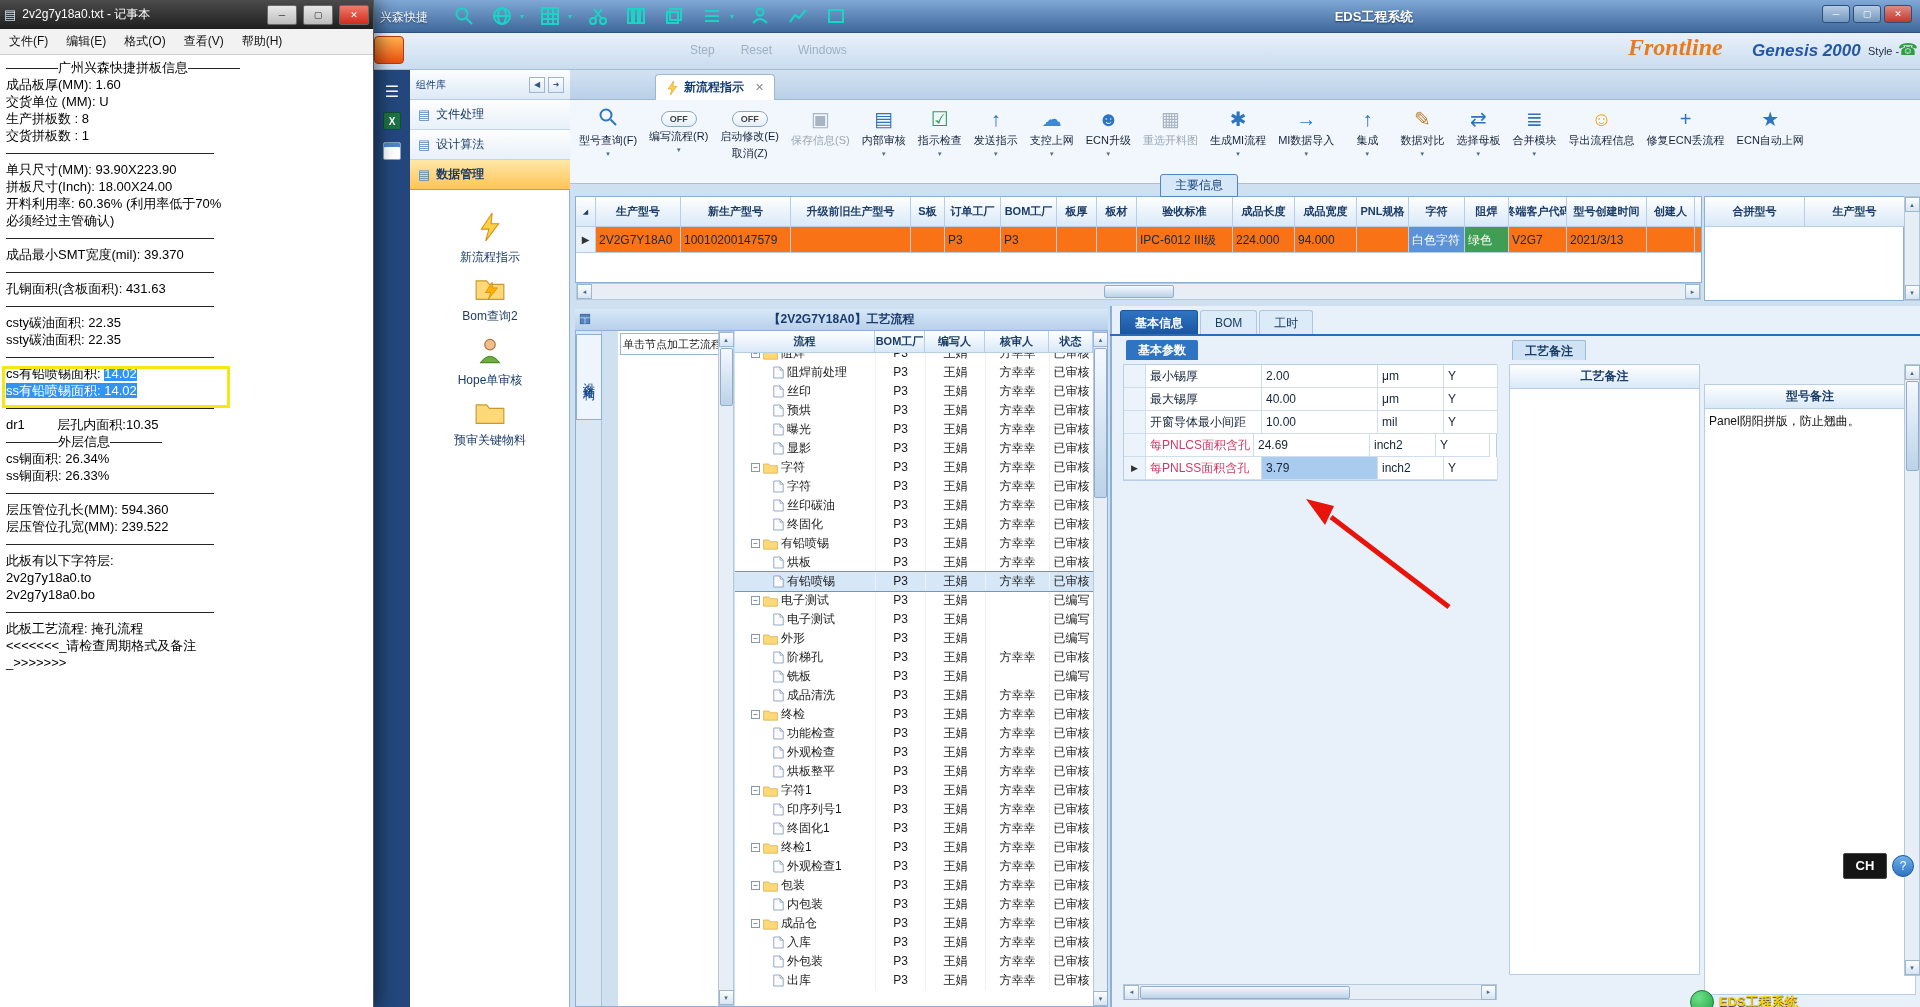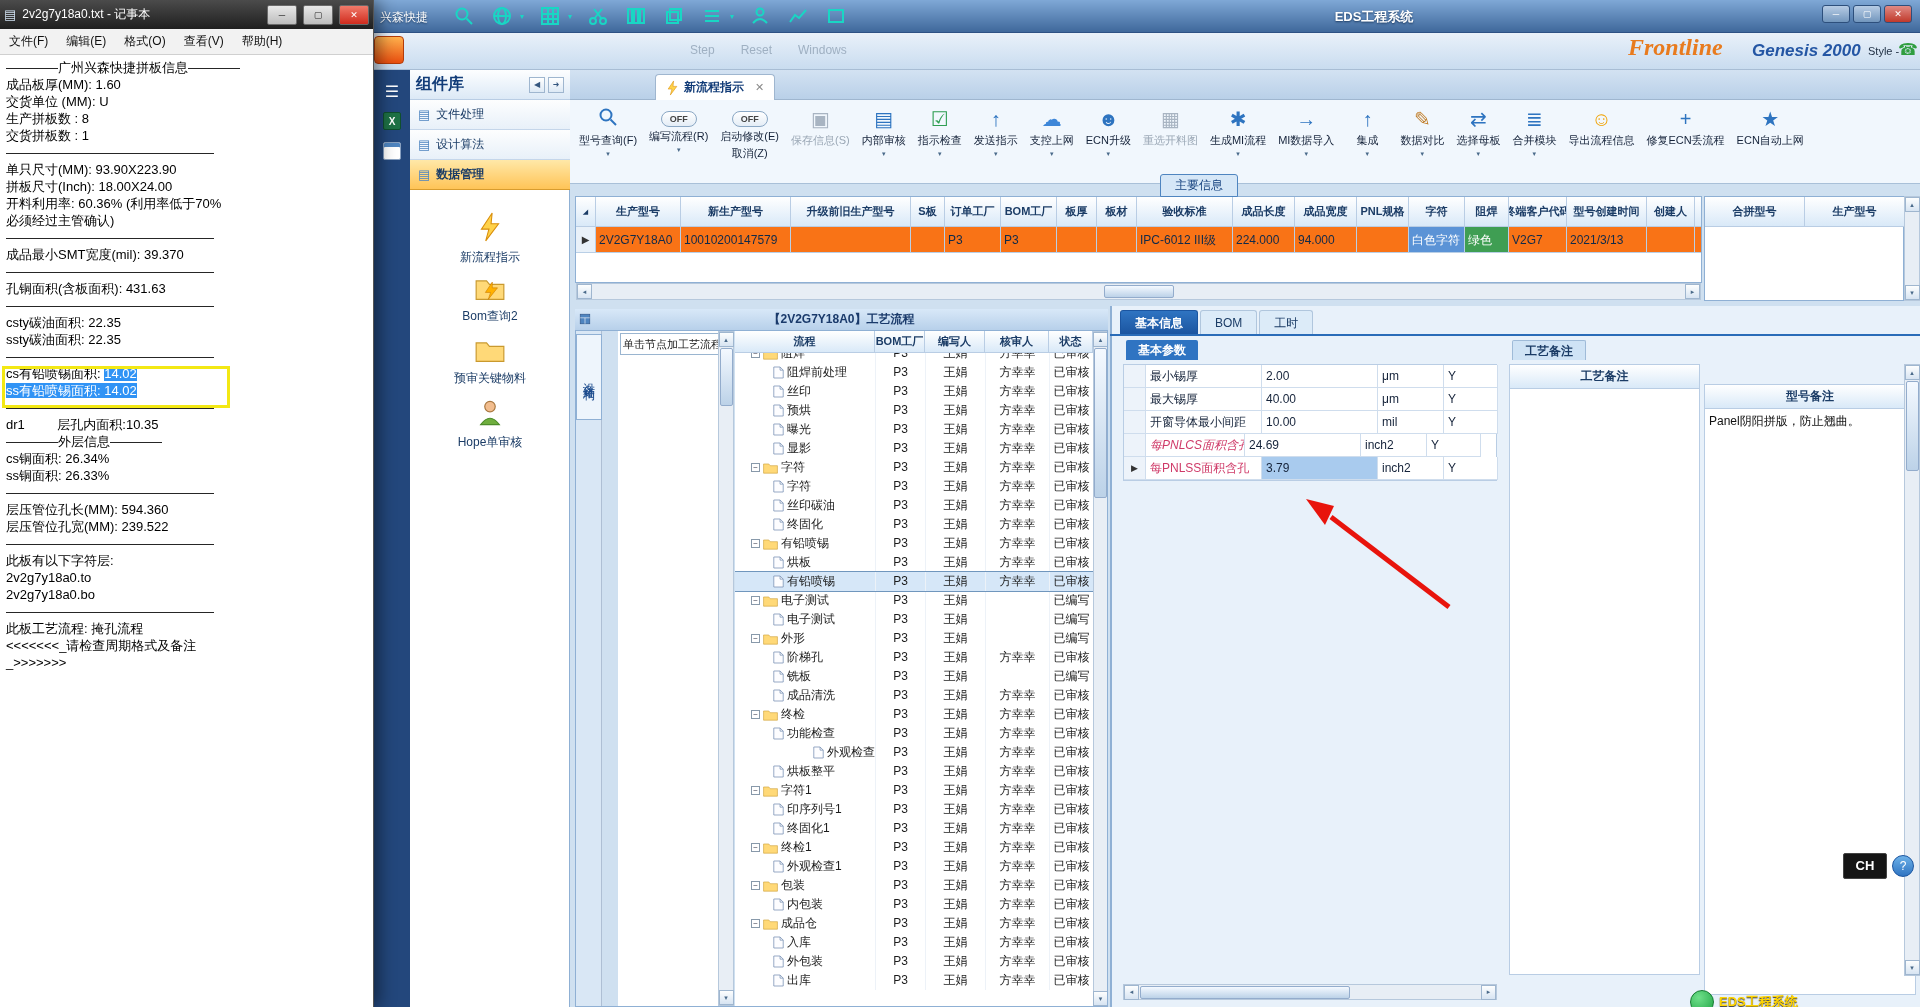--- a/index.html
+++ b/index.html
@@ -30,21 +30,21 @@
   
   #leftstrip{left:374px;top:70px;width:36px;height:937px;background:#23477c;display:flex;flex-direction:column;align-items:center;padding-top:14px;gap:12px}
   #hamburger{color:#fff;font-size:16px;line-height:16px}
   .stripic{width:18px;height:18px;border-radius:2px;font-size:10px;font-weight:bold;text-align:center;line-height:17px}
   .stripic.xls{background:#1e7145;color:#fff;border:1px solid #0f4f2e}
   .stripic.form{background:#fff;border:1px solid #88a0c0;box-shadow:inset 0 4px 0 #4f85c0}
 
   
   #cmp-panel{left:410px;top:70px;width:160px;height:937px;background:#fff;border-right:1px solid #8fb0d4}
   #cmp-head{position:absolute;left:0;top:0;width:160px;height:30px;background:linear-gradient(#fdfeff,#dce9f6);border-bottom:1px solid #b9cde4;display:flex;align-items:center;padding:0 6px}
-  #cmp-head .t{font-size:16px;font-weight:bold;color:#123c78;flex:1}
+  #cmp-head .t{font-size:10px;font-weight:normal;color:#123c78;flex:1}
   .cmpnav{width:16px;height:16px;border:1px solid #9fb6cf;background:linear-gradient(#fff,#dde9f5);color:#35577f;font-size:8px;line-height:14px;text-align:center;margin-left:3px}
   #cmp-items{position:absolute;left:0;top:30px;width:160px}
   .cmpitem{height:30px;display:flex;align-items:center;gap:6px;padding:0 8px;font-size:12px;color:#1b3c66;background:linear-gradient(#fdfefe,#e8f0f9);border-bottom:1px solid #c5d6ea}
   .cmpitem.sel{background:linear-gradient(#ffe8a8,#ffc457);border-bottom:1px solid #d89c2e;font-weight:bold}
   .cmpic{color:#4f85c0;font-size:13px}
   #cmp-shortcuts{position:absolute;left:0;top:130px;width:160px;padding-top:8px}
   .shortcut{height:62px;display:flex;flex-direction:column;align-items:center;justify-content:center;gap:3px}
   .shlb{font-size:12px;color:#1b3c66}
 
   
@@ -284,31 +284,31 @@
           <div class="shlb">新流程指示</div>
         </div>
         <div class="shortcut">
           <div class="shic"><svg width="30" height="24" viewBox="0 0 26 20">
               <path d="M1 3 h9 l2.5 3 H25 v13 H1 Z" fill="#ffd978" stroke="#c9992e"></path>
               <path d="M15 4 l-6 9 h4.5 l-2 6 l8 -10 h-4.5 Z" fill="#ffb100" stroke="#c77700" stroke-width=".5"></path>
             </svg></div>
           <div class="shlb">Bom查询2</div>
         </div>
         <div class="shortcut">
-          <div class="shic"><svg width="30" height="24" viewBox="0 0 26 20">
-              <path d="M1 3 h9 l2.5 3 H25 v13 H1 Z" fill="#ffd978" stroke="#c9992e"></path>
-            </svg></div>
-          <div class="shlb">预审关键物料</div>
-        </div>
-        <div class="shortcut">
           <div class="shic"><svg width="24" height="28" viewBox="0 0 20 24">
               <circle cx="10" cy="6.5" r="4.5" fill="#f2bd8e" stroke="#a8773f"></circle>
               <path d="M2 22 q8 -11 16 0 Z" fill="#6fae3e" stroke="#4d8c2a"></path>
             </svg></div>
           <div class="shlb">Hope单审核</div>
+        </div>
+        <div class="shortcut">
+          <div class="shic"><svg width="30" height="24" viewBox="0 0 26 20">
+              <path d="M1 3 h9 l2.5 3 H25 v13 H1 Z" fill="#ffd978" stroke="#c9992e"></path>
+            </svg></div>
+          <div class="shlb">预审关键物料</div>
         </div>
       </div>
   </div>
 
   <div class="abs" id="tabrow">
     <span id="doc-tab">
       <span class="tic">
           <svg width="13" height="16" viewBox="0 0 24 28">
             <path d="M14 1 L4 16 h7 L8 27 L20 11 h-7 Z" fill="#ffd24a" stroke="#d98e0b"></path>
           </svg>
@@ -824,21 +824,21 @@
               </svg>
             </span>
             <span>功能检查</span>
           </div>
           <div class="tcc" style="width: 50px;">P3</div>
           <div class="tcc" style="width: 60px;">王娟</div>
           <div class="tcc" style="width: 64px;">方幸幸</div>
           <div class="tcc" style="width: 44px;">已审核</div>
         </div>
         <div class="trr">
-          <div class="tc0" style="padding-left: 38px; justify-content: flex-end;">
+          <div class="tc0" style="padding-left: 38px;">
             <span class="tic">
               <svg width="11" height="13" viewBox="0 0 14 16">
                 <path d="M1 1 h8 l4 4 v10 H1 Z" fill="#fdfdff" stroke="#7a93b5"></path>
                 <path d="M9 1 v4 h4" fill="none" stroke="#7a93b5"></path>
               </svg>
             </span>
             <span>外观检查</span>
           </div>
           <div class="tcc" style="width: 50px;">P3</div>
           <div class="tcc" style="width: 60px;">王娟</div>
@@ -1062,21 +1062,21 @@
         </div>
         <div class="prow">
           <div class="pc mark" style="width: 22px;"></div>
           <div class="pc" style="width: 116px;">开窗导体最小间距</div>
           <div class="pc" style="width: 116px;">10.00</div>
           <div class="pc" style="width: 66px;">mil</div>
           <div class="pc" style="width: 54px;">Y</div>
         </div>
         <div class="prow">
           <div class="pc mark" style="width: 22px;"></div>
-          <div class="pc red" style="width: 99px; font-style: italic;">每PNLCS面积含孔</div>
+          <div class="pc red" style="width: 108px;">每PNLCS面积含孔</div>
           <div class="pc" style="width: 116px;">24.69</div>
           <div class="pc" style="width: 66px;">inch2</div>
           <div class="pc" style="width: 54px;">Y</div>
         </div>
         <div class="prow">
           <div class="pc mark" style="width: 22px;">▶</div>
           <div class="pc red" style="width: 116px;">每PNLSS面积含孔</div>
           <div class="pc selcell" style="width: 116px;">3.79</div>
           <div class="pc" style="width: 66px;">inch2</div>
           <div class="pc" style="width: 54px;">Y</div>

